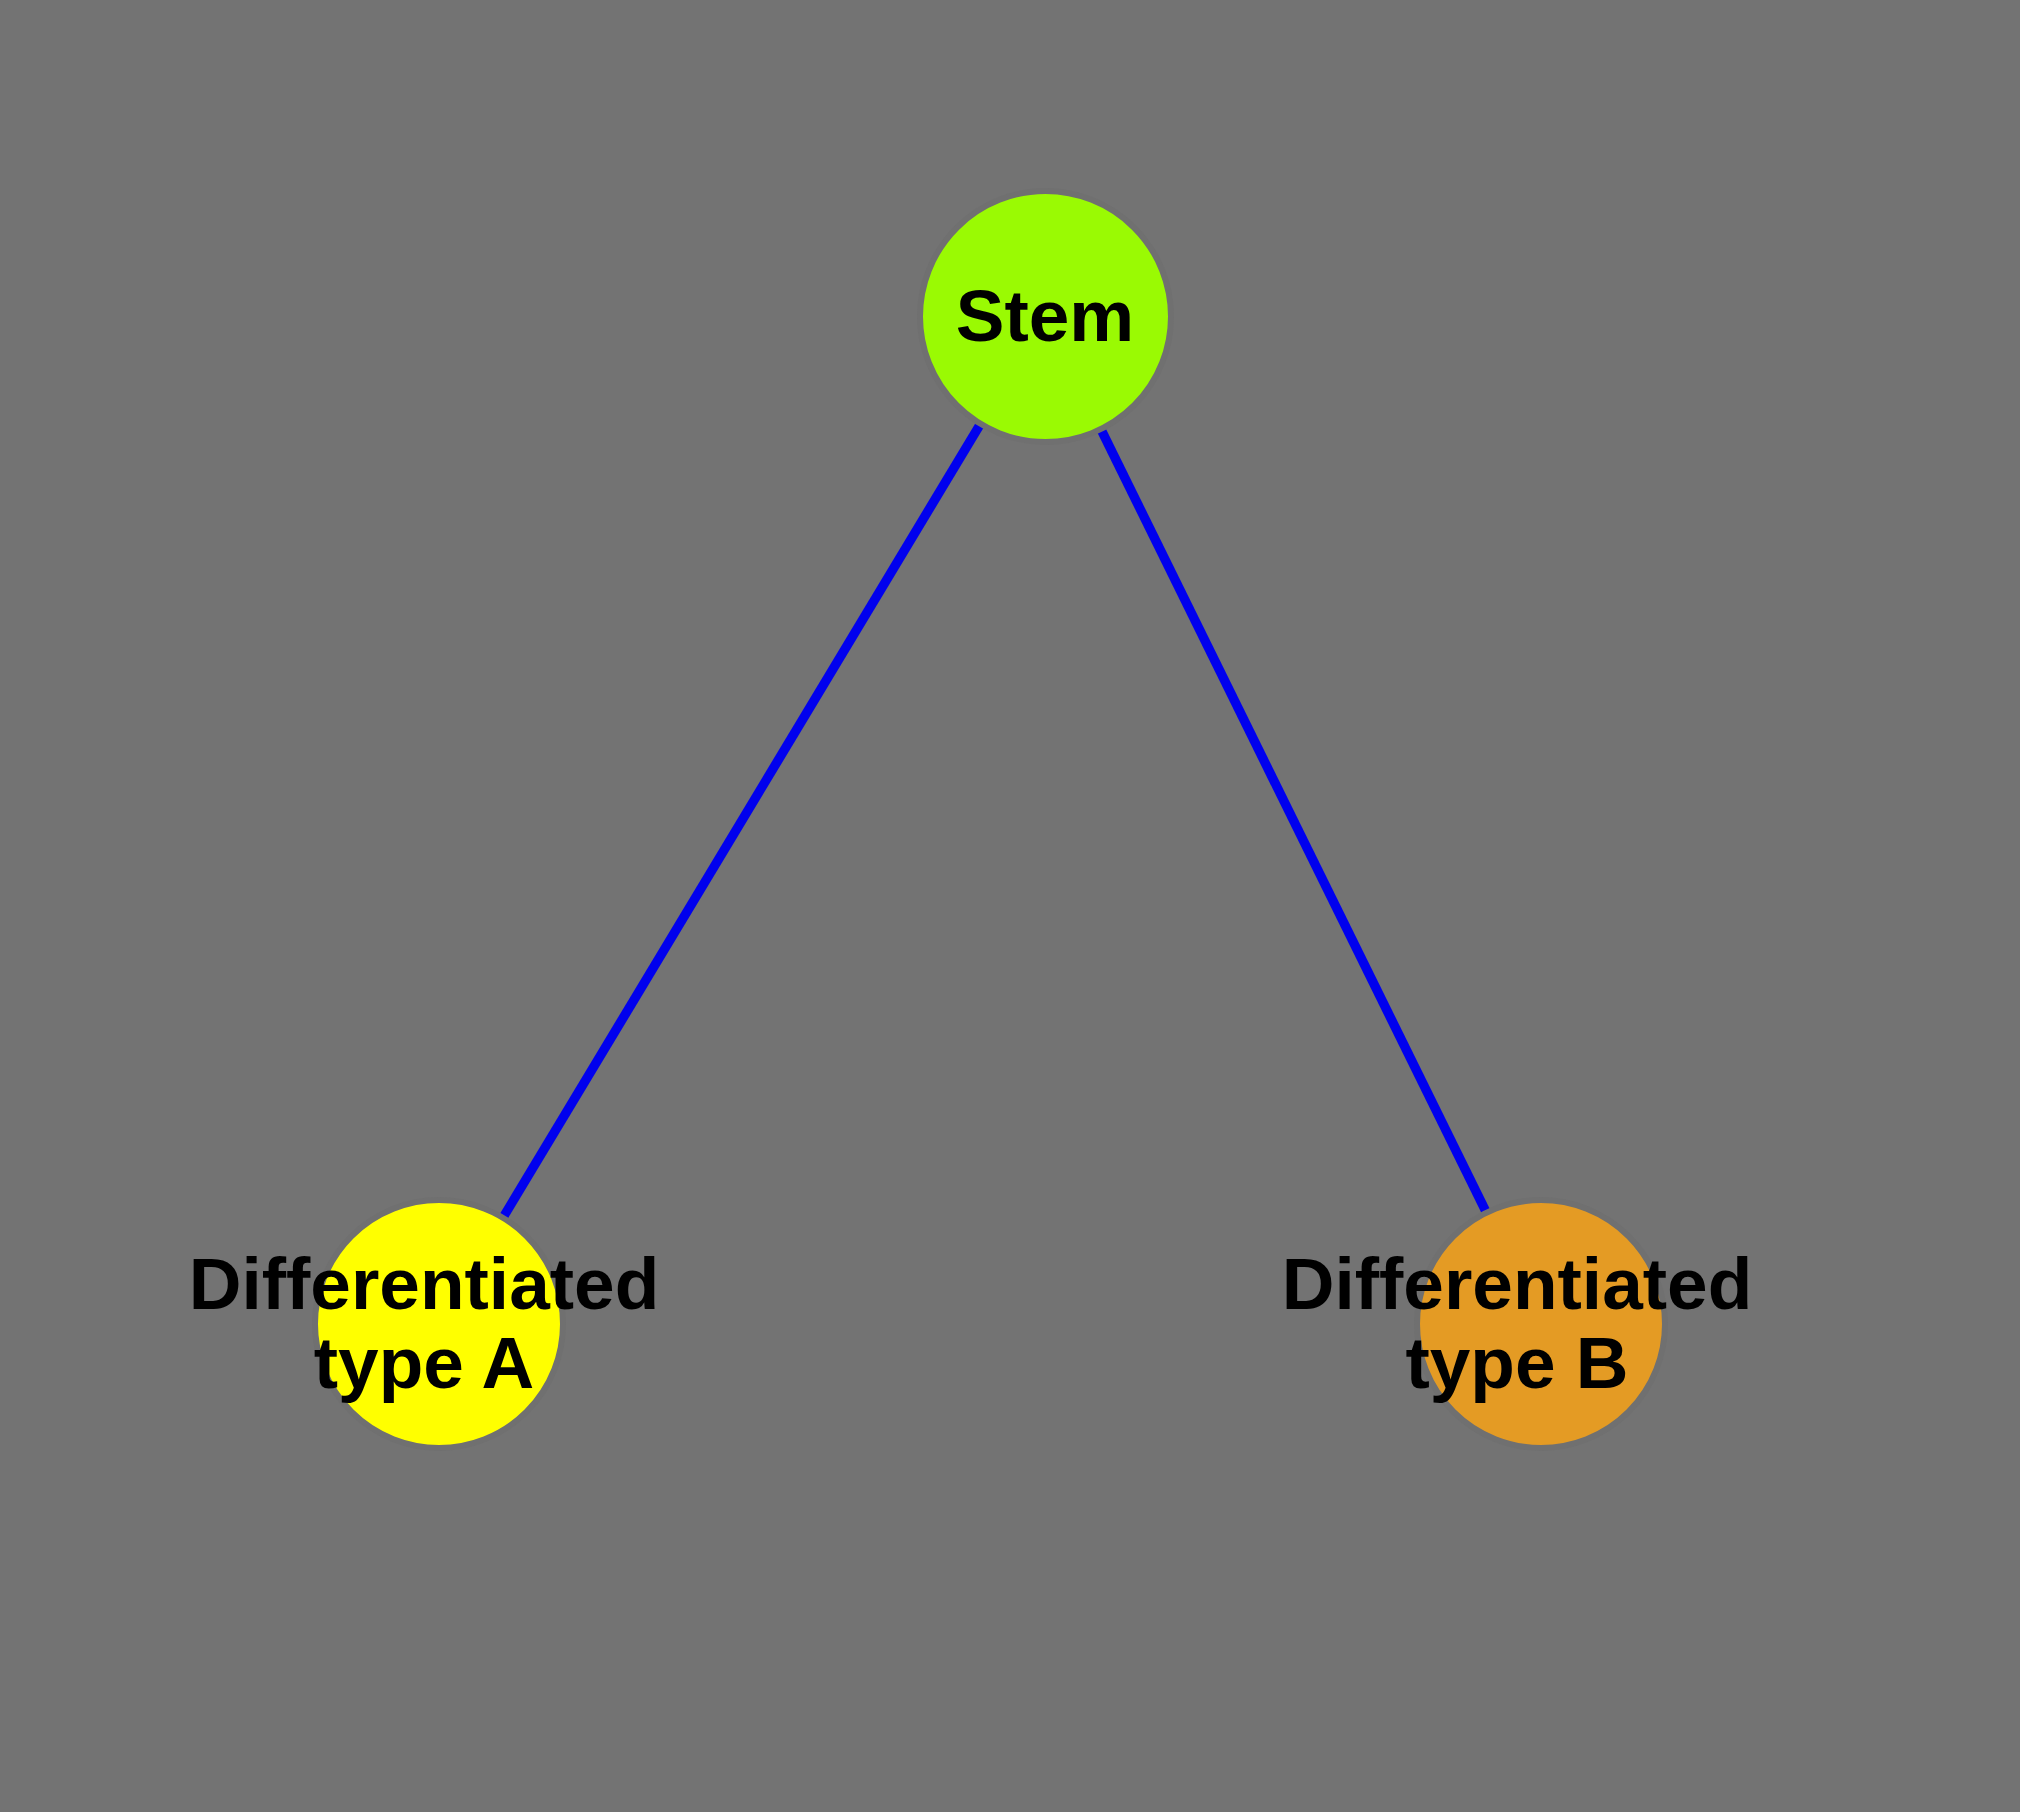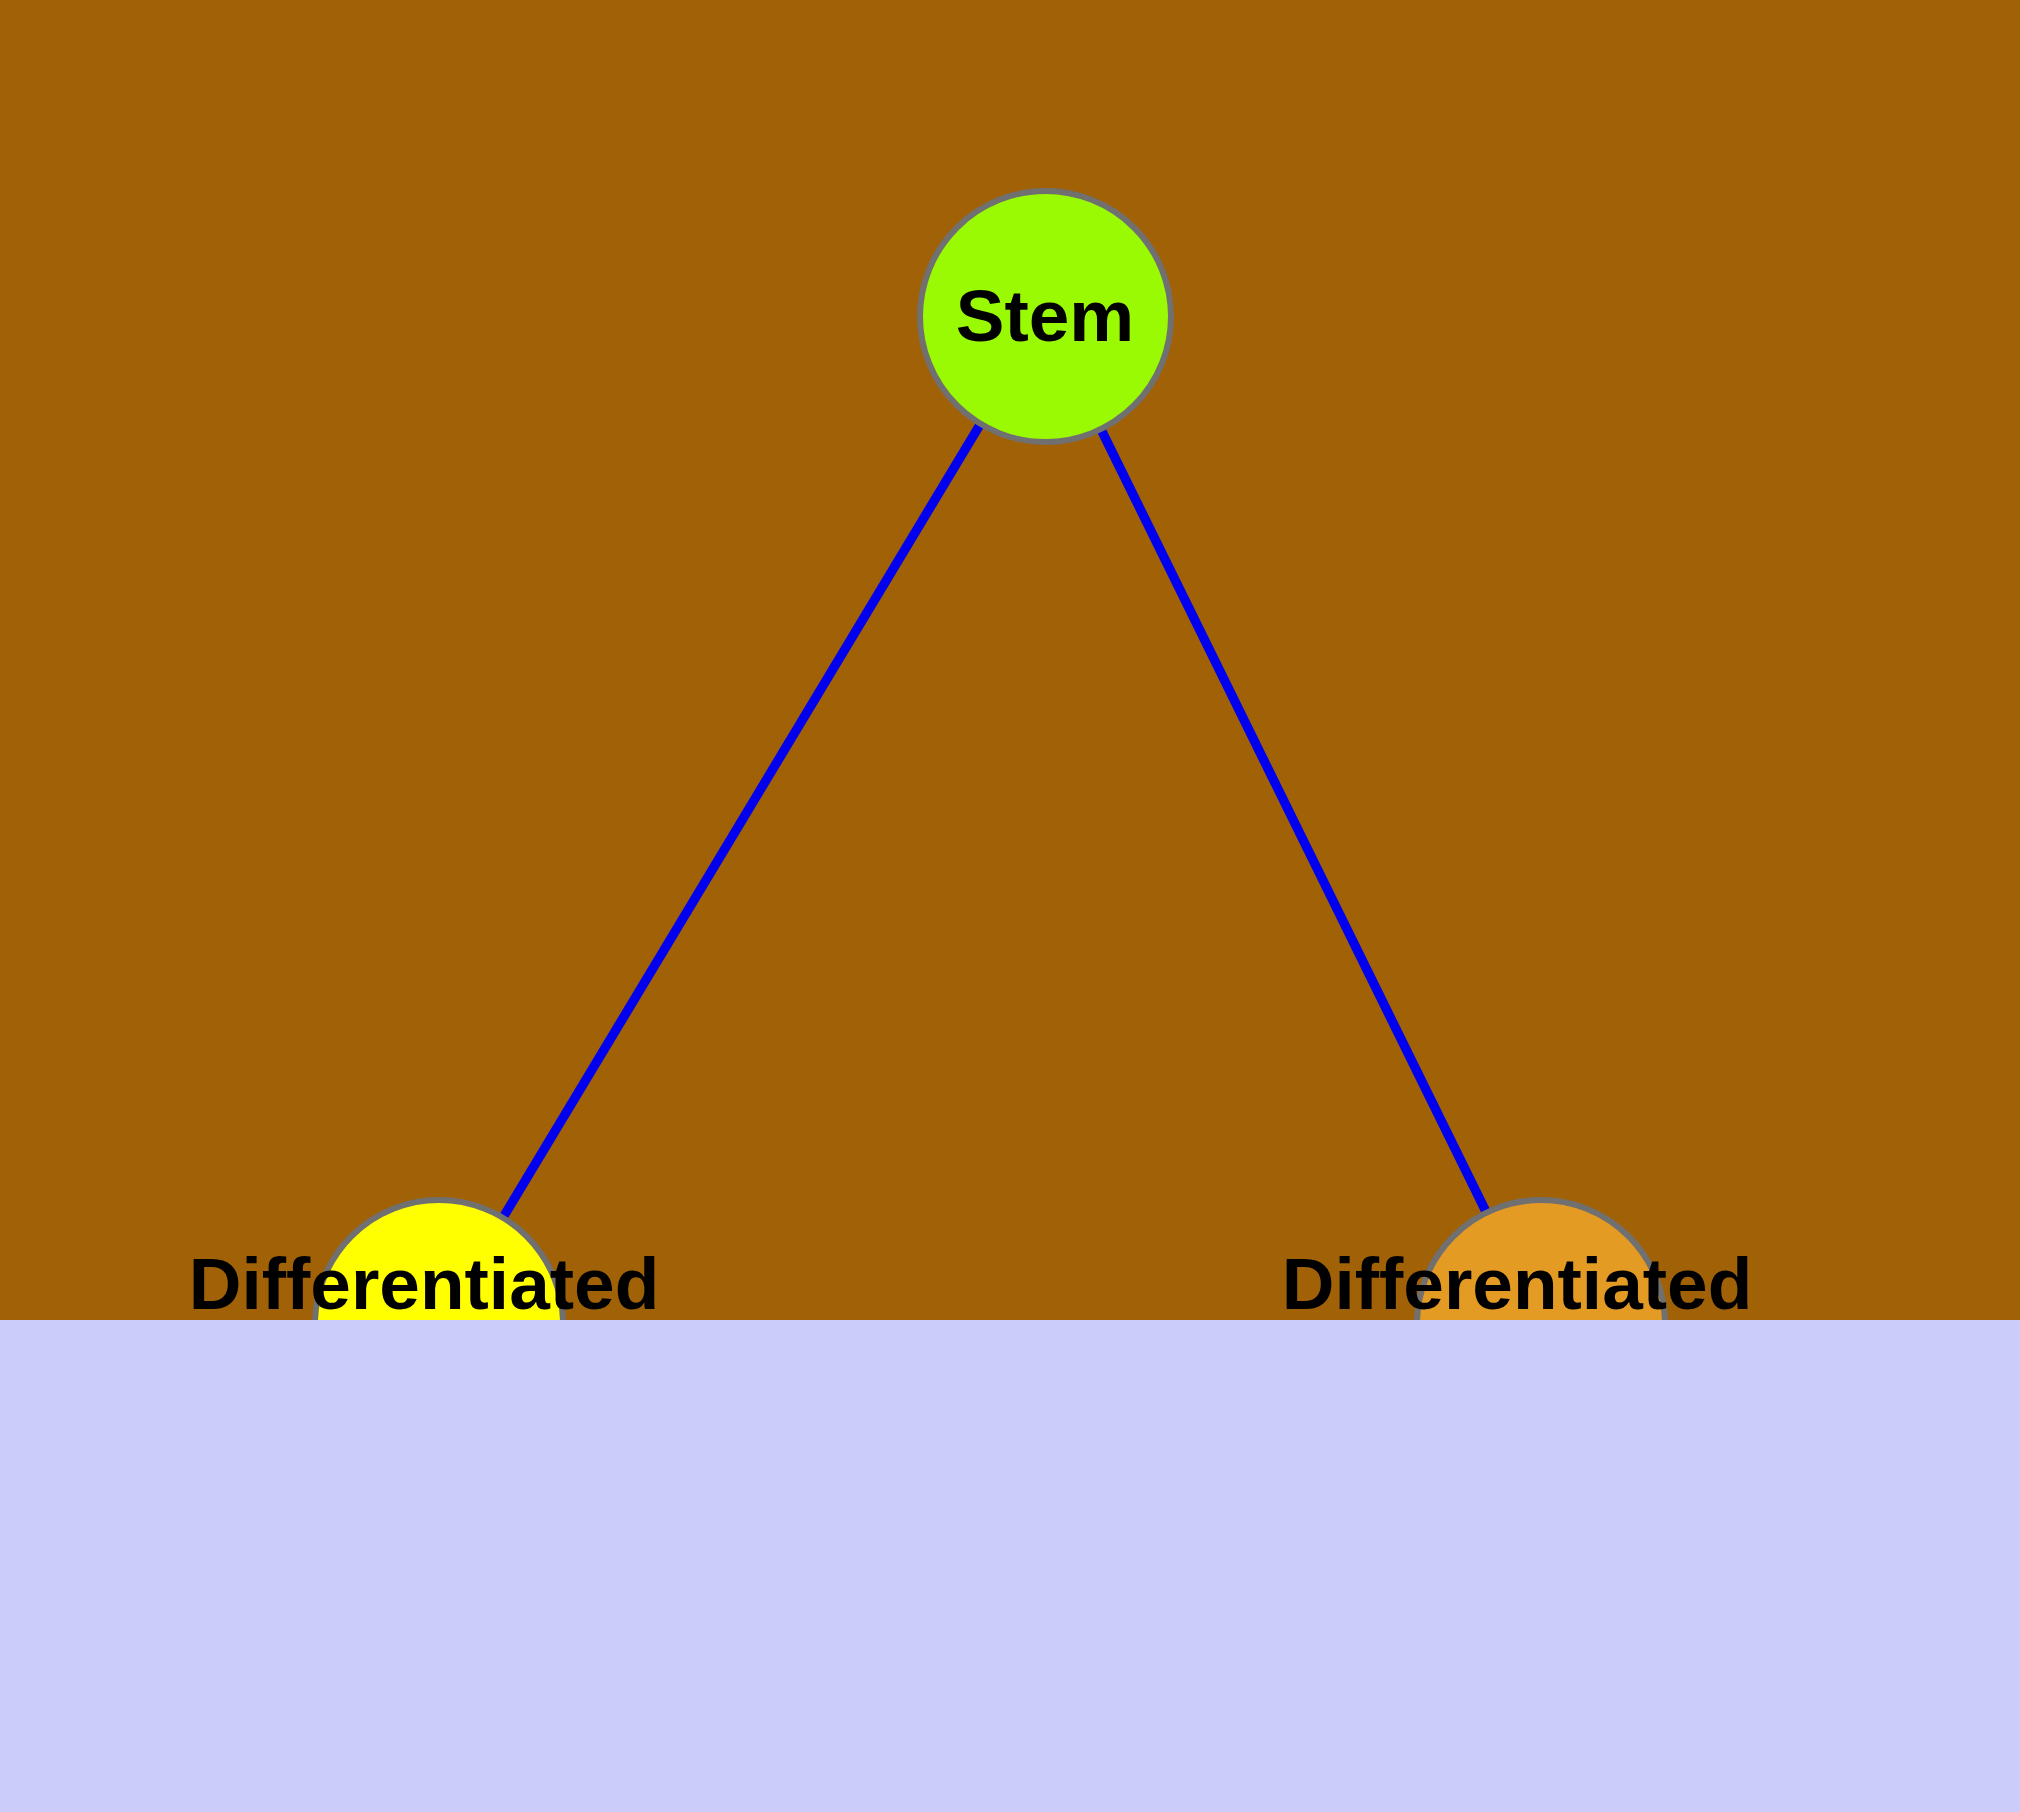--- a/index.html
+++ b/index.html
@@ -39,21 +39,21 @@
     text-align: center;
     line-height: 1.08;
     white-space: pre-line;
     pointer-events: none;
     transform: translate(-50%, -50%);
   }
 </style>
 </head>
 <body>
 
-<div id="canvas" style="width: 2021px; height: 1320px; background: #a16207;">
+<div id="canvas" style="width: 2021px; height: 1812px; background: #737373;">
 
   <svg id="edge-layer" viewBox="0 0 2384 2138" preserveAspectRatio="none" style="width: 2021px; height: 1812px;">
       <line x1="1233" y1="373" x2="518" y2="1562" stroke="#0000ee" stroke-width="11" stroke-linecap="butt"></line>
       <line x1="1233" y1="373" x2="1818" y2="1562" stroke="#0000ee" stroke-width="11" stroke-linecap="butt"></line>
     </svg>
 
   <div id="node-layer">
       <div class="node" style="left: 917px; top: 188px; width: 257px; height: 257px; background: rgb(154, 250, 3); border-color: rgb(112, 112, 112); border-width: 6.8px;"></div>
       <div class="node-label" style="left: 1045px; top: 316px; width: 593px; font-size: 73px; color: rgb(0, 0, 0);">Stem</div>
       <div class="node" style="left: 312px; top: 1197px; width: 254px; height: 254px; background: rgb(255, 255, 0); border-color: rgb(112, 112, 112); border-width: 6.8px;"></div>

